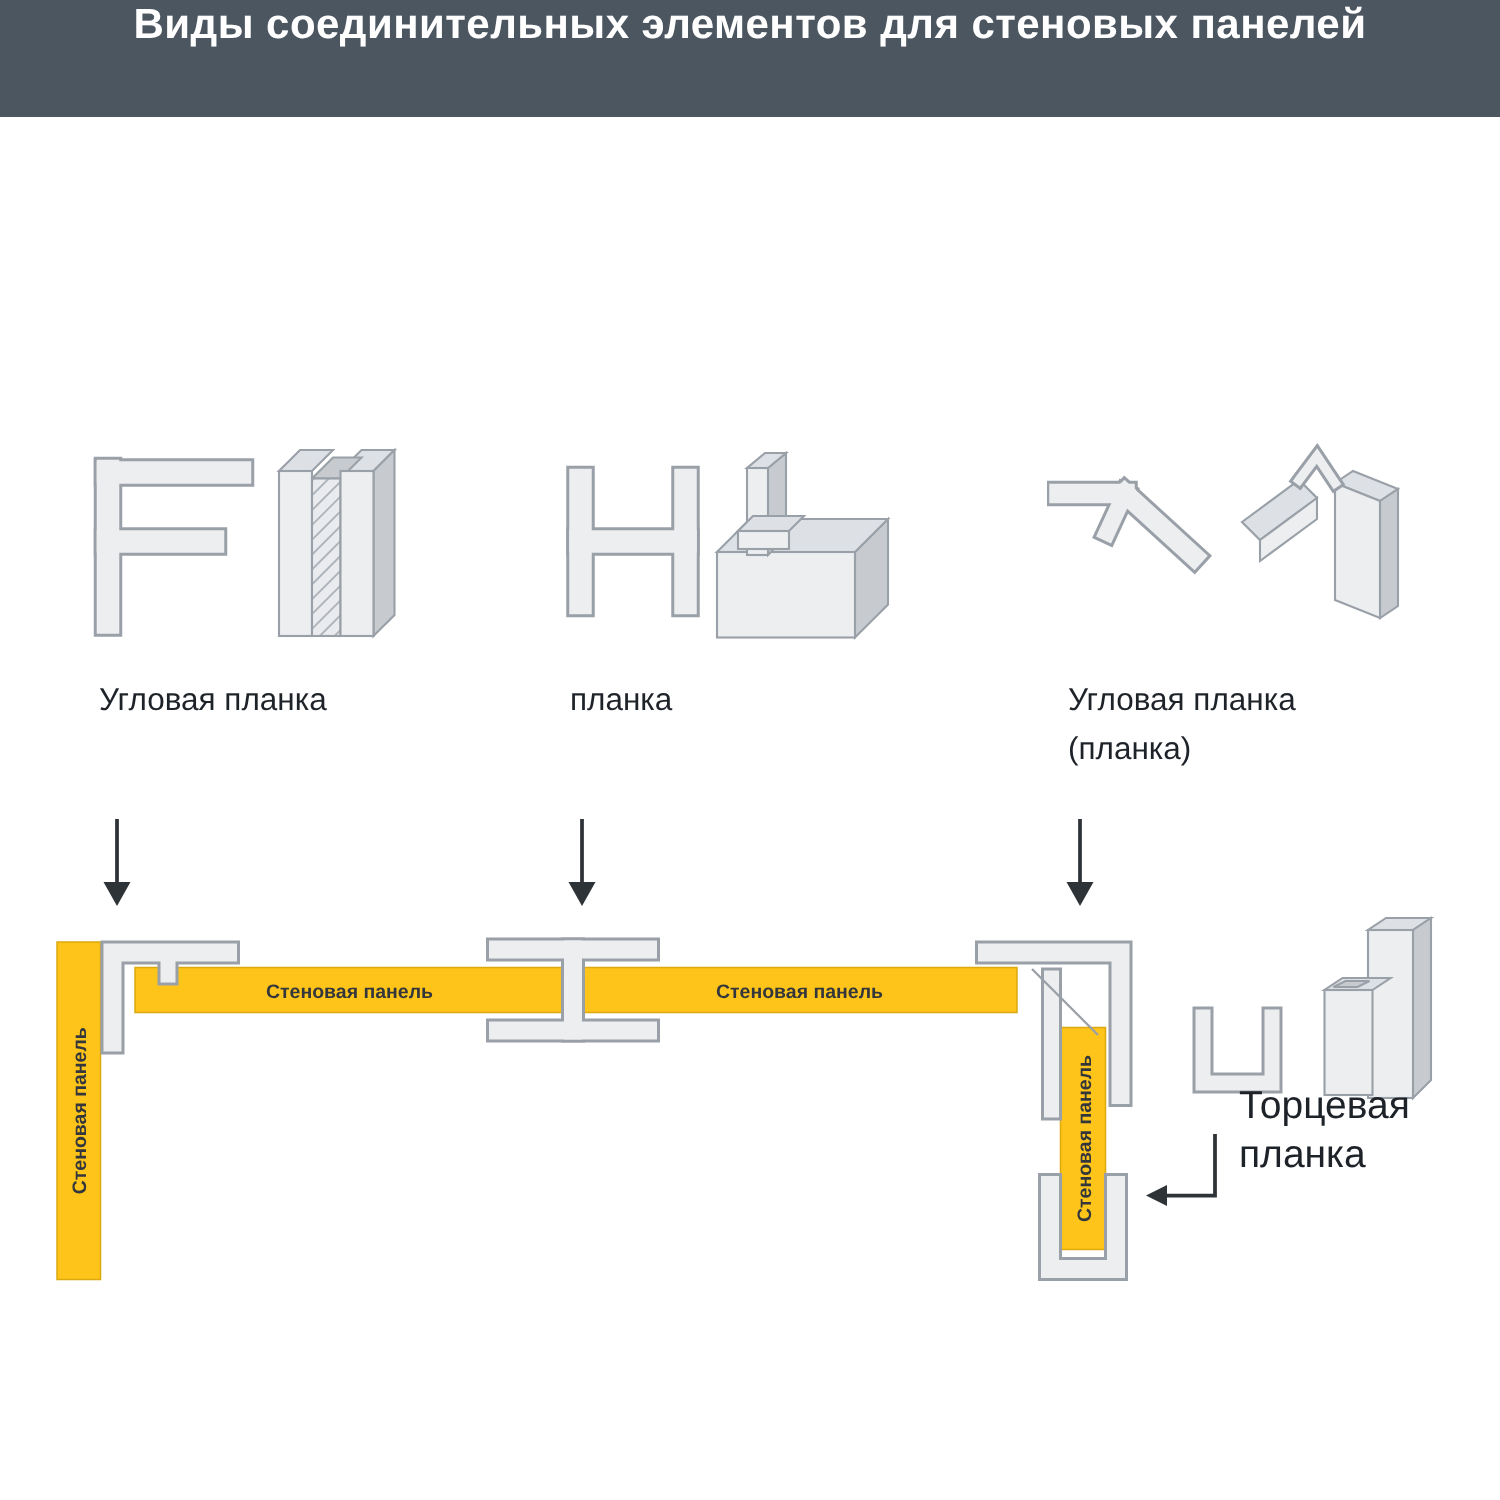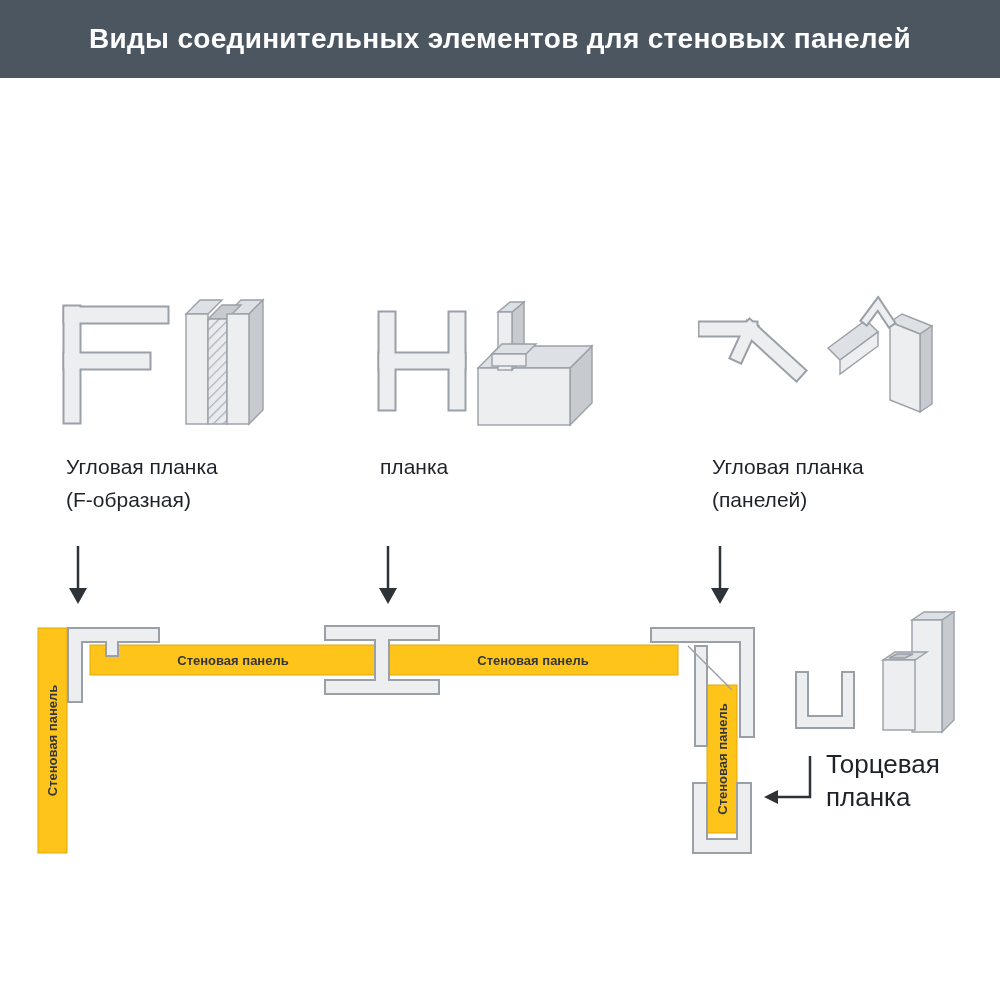--- a/index.html
+++ b/index.html
@@ -4,21 +4,21 @@
 <style>
   :root{
     --header-bg:#4C5661; --panel-yellow:#FFC41A; --panel-border:#DCA90E;
     --profile-fill:#ECEEF0; --profile-stroke:#9AA0A8;
     --face-top:#DDE0E4; --face-side:#C7CBD0; --ink:#1E2329;
   }
   *{margin:0;padding:0;box-sizing:border-box;}
   body{background:#fff;font-family:"Liberation Sans",sans-serif;}
   .canvas{position:relative;width:1000px;height:1000px;background:#fff;overflow:hidden;}
   .titlebar{position:absolute;left:0;top:0;width:1000px;height:78px;background:var(--header-bg);
-    display:flex;align-items:center;justify-content:center;}
+    display:flex;justify-content:center;}
   .titlebar h1{color:#fff;font-size:28px;font-weight:bold;letter-spacing:.3px;white-space:nowrap;}
   .abs{position:absolute;}
   .label{position:absolute;font-size:21px;line-height:33px;color:var(--ink);}
   .pf-outer{fill:none;stroke:var(--profile-stroke);stroke-linecap:square;stroke-linejoin:miter;}
   .pf-inner{fill:none;stroke:var(--profile-fill);stroke-linecap:square;stroke-linejoin:miter;}
   .face-front{fill:var(--profile-fill);stroke:var(--profile-stroke);stroke-width:1.4;}
   .face-top{fill:var(--face-top);stroke:var(--profile-stroke);stroke-width:1.4;}
   .face-side{fill:var(--face-side);stroke:var(--profile-stroke);stroke-width:1.4;}
   .panel-rect{fill:var(--panel-yellow);stroke:var(--panel-border);stroke-width:1;}
   .panel-text{fill:#33373C;font-family:"Liberation Sans",sans-serif;font-size:13px;font-weight:bold;text-anchor:middle;}
@@ -107,28 +107,27 @@
       <polygon class="face-top" points="70,36 100,48 112,40 82,28"></polygon>
       <polygon class="face-side" points="100,48 112,40 112,118 100,126"></polygon>
       <polygon class="face-front" points="70,36 100,48 100,126 70,114"></polygon>
       <path class="pf-outer" stroke-width="10" d="M46,34 L58,18 L70,36"></path>
       <path class="pf-inner" stroke-width="6" d="M46,34 L58,18 L70,36"></path>
     </g>
   </svg>
 
   <div class="label" style="left:66px;top:450px">
     <div>Угловая планка</div>
-    <div>(F-образная)</div>
   </div>
   <div class="label" style="left:380px;top:450px">
     <div>планка</div>
   </div>
   <div class="label" style="left:712px;top:450px">
     <div>Угловая планка</div>
-    <div>(панелей)</div>
+    <div>(планка)</div>
   </div>
 
   <svg class="abs darrow" style="left:65px;top:546px" width="26" height="58" viewBox="0 0 26 58">
     <line x1="13" y1="0" x2="13" y2="44"></line>
       <polygon points="4,42 22,42 13,58"></polygon>
   </svg>
   <svg class="abs darrow" style="left:375px;top:546px" width="26" height="58" viewBox="0 0 26 58">
     <line x1="13" y1="0" x2="13" y2="44"></line>
       <polygon points="4,42 22,42 13,58"></polygon>
   </svg>
@@ -193,18 +192,18 @@
       <rect class="face-front" x="8" y="52" width="32" height="70"></rect>
       <polygon class="face-side" points="14,50 30,50 38,46 22,46"></polygon>
     </g>
 
     <g>
       <path class="ptr" d="M810,156 V197 H776"></path>
       <polygon class="ptr-head" points="764,197 778,190 778,204"></polygon>
     </g>
   </svg>
 
-  <div class="label" style="left:826px;top:748px;font-size:26px">
+  <div class="label" style="left:826px;top:720px;font-size:26px">
     <div>Торцевая</div>
     <div>планка</div>
   </div>
 
 </div>
 
 </body></html>

